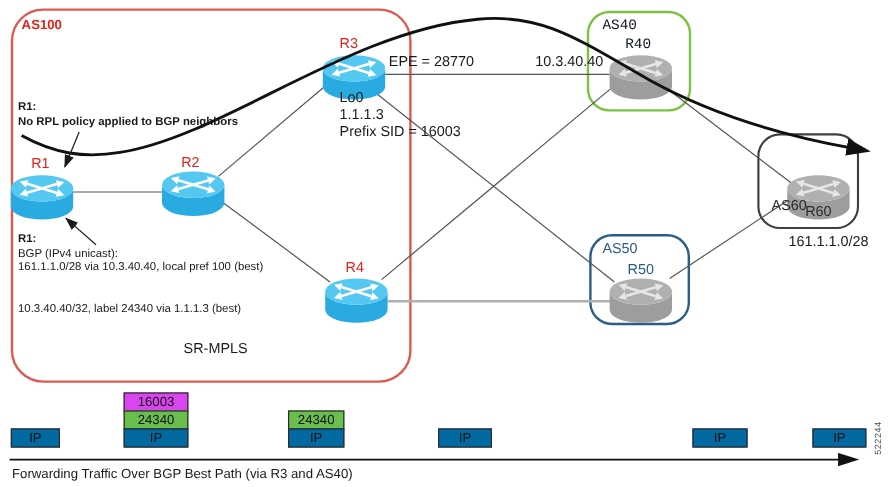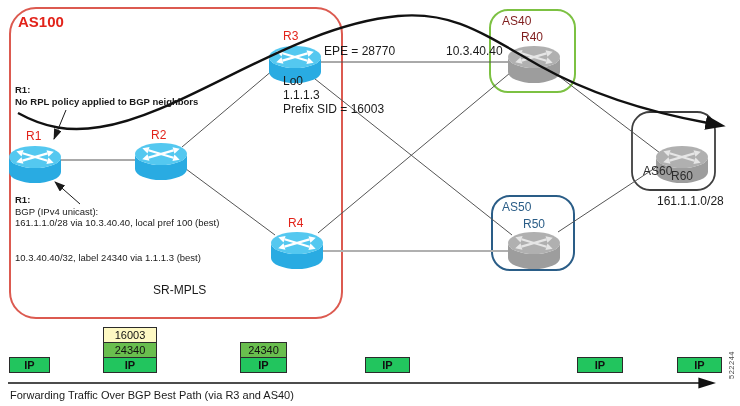--- a/index.html
+++ b/index.html
@@ -3,38 +3,38 @@
 <meta charset="utf-8">
 <style>
   html,body{margin:0;padding:0;background:#fff;}
   #canvas{
     position:relative;width:740px;height:406px;background:#ffffff;overflow:hidden;
     font-family:"Liberation Sans",sans-serif;color:#1a1a1a;
   }
   #diagram-svg{position:absolute;left:0;top:0;}
   .lbl{position:absolute;font-size:12px;line-height:13px;white-space:nowrap;color:#1a1a1a;}
   .red{color:#e2231a;}
-  .green{color:#7f1d1d;}
+  .green{color:#0f172a;font-family:Liberation Mono, monospace;}
   .blue{color:#2a5d87;}
   .dk{color:#2b2b2b;margin-top:48px;}
   .bold{font-weight:bold;}
-  .t13{font-size:15px;}
+  .t13{font-size:11px;}
   .t11{font-size:11px;}
   .note{font-size:9.5px;line-height:11px;}
   .rtr-cyan{--body:#29abe2;--cap:#54c8f0;--arrow:#ffffff;}
   .rtr-gray{--body:#9d9d9d;--cap:#b0b0b0;--arrow:#e6e6e6;}
   .pkt{position:absolute;}
   .cell{
     height:16px;box-sizing:border-box;border:1px solid #2b2b2b;margin-top:-1px;
     text-align:center;font-size:11px;line-height:14px;color:#111;
   }
   .cell:first-child{margin-top:0;}
-  .c-blue{background:#fef9c3;}
+  .c-blue{background:#d946ef;}
   .c-green{background:#69be4e;}
-  .c-orange{background:#22c55e;font-weight:bold;}
+  .c-orange{background:#0369a1;}
   .wm{
     position:absolute;left:727px;top:351px;writing-mode:vertical-rl;transform:rotate(180deg);
     font-size:7.5px;color:#4a4a4a;letter-spacing:0.5px;
   }
 </style>
 </head>
 <body>
 
 <div id="canvas">
 

